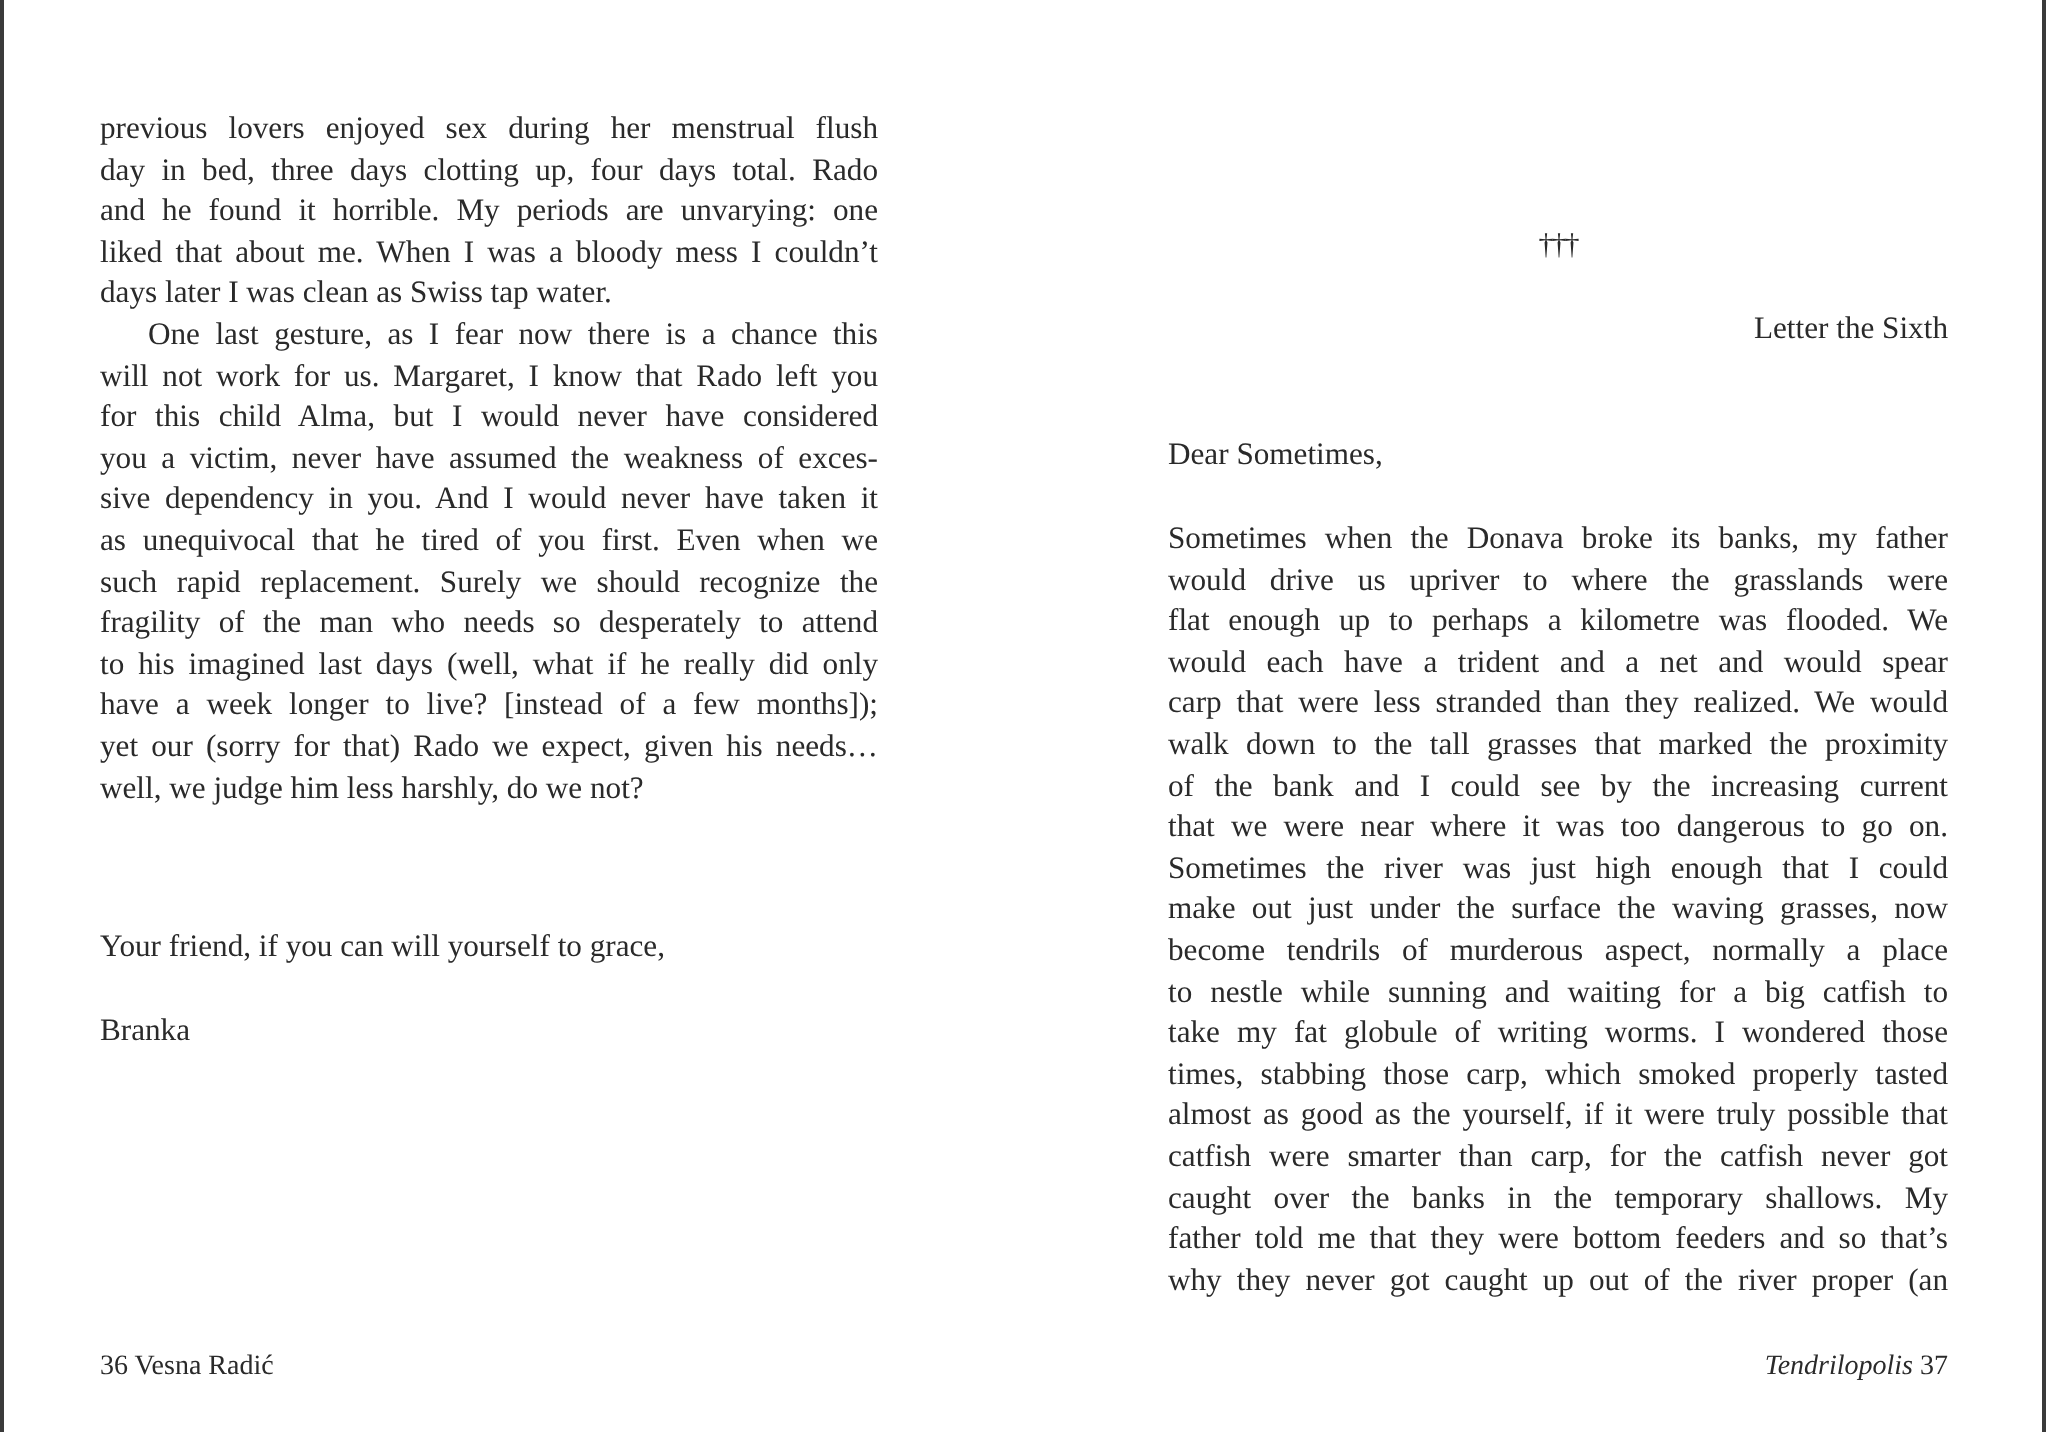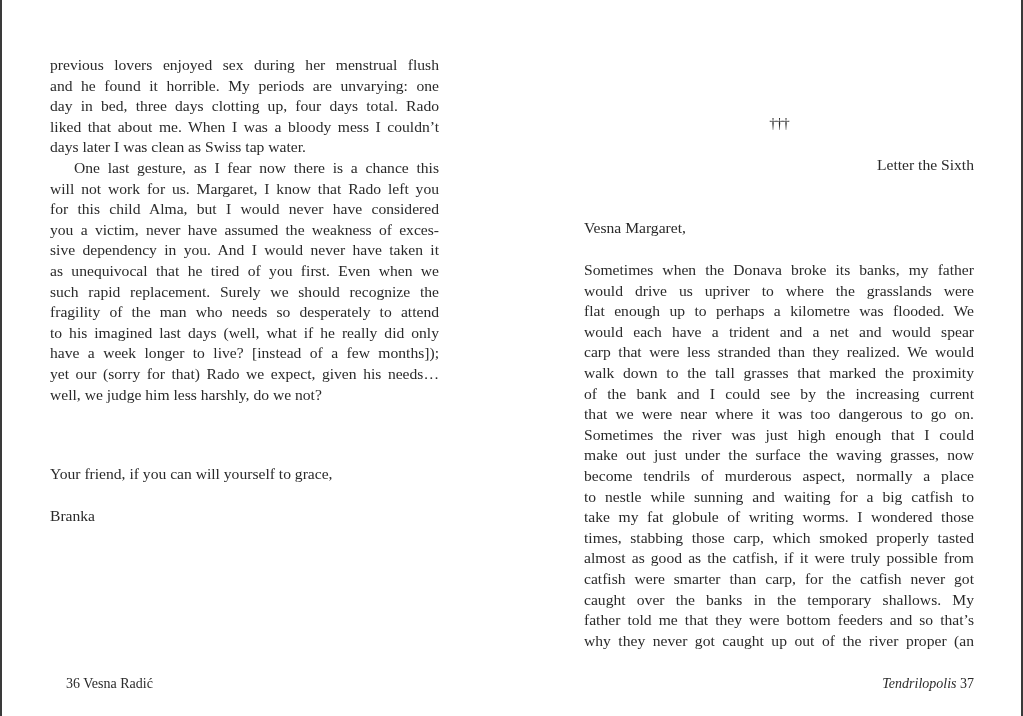--- a/index.html
+++ b/index.html
@@ -65,36 +65,36 @@
       text-align: right; font-size: 15.6px;
     }
     .salutation {
       position: absolute; top: 219px; left: 0; font-size: 15.6px;
     }
     .right-text { position: absolute; top: 260px; left: 0; width: 390px; }
 
     .folio {
       position: absolute; top: 676px; font-size: 14px;
     }
-    .folio-left { left: 0; margin-left: 16px; }
+    .folio-left { left: 0; }
     .folio-right { right: 0; text-align: center; }
     .folio-right .book-title { font-style: italic; }
   </style>
 </head>
 <body>
 
 <div class="edge-left"></div>
 <div class="edge-right"></div>
 
 <div class="page page-left">
   <div class="left-text body-text">
     <div>
       <span class="line">previous lovers enjoyed sex during her menstrual flush</span>
+      <span class="line">day in bed, three days clotting up, four days total. Rado</span>
       <span class="line">and he found it horrible. My periods are unvarying: one</span>
-      <span class="line">day in bed, three days clotting up, four days total. Rado</span>
       <span class="line">liked that about me. When I was a bloody mess I couldn’t</span>
       <span class="line last">days later I was clean as Swiss tap water.</span>
     </div>
     <div>
       <span class="line indent">One last gesture, as I fear now there is a chance this</span>
       <span class="line">will not work for us. Margaret, I know that Rado left you</span>
       <span class="line">for this child Alma, but I would never have considered</span>
       <span class="line">you a victim, never have assumed the weakness of exces-</span>
       <span class="line">sive dependency in you. And I would never have taken it</span>
       <span class="line">as unequivocal that he tired of you first. Even when we</span>
@@ -112,39 +112,39 @@
 
   <div class="folio folio-left">
     <span>36</span>
     <span>Vesna Radić</span>
   </div>
 </div>
 
 <div class="page page-right">
   <div class="ornament">†††</div>
   <div class="letter-title">Letter the Sixth</div>
-  <div class="salutation">Vesna Margaret,</div>
+  <div class="salutation">Dear Sometimes,</div>
 
   <div class="right-text body-text">
     <div>
       <span class="line">Sometimes when the Donava broke its banks, my father</span>
       <span class="line">would drive us upriver to where the grasslands were</span>
       <span class="line">flat enough up to perhaps a kilometre was flooded. We</span>
       <span class="line">would each have a trident and a net and would spear</span>
       <span class="line">carp that were less stranded than they realized. We would</span>
       <span class="line">walk down to the tall grasses that marked the proximity</span>
       <span class="line">of the bank and I could see by the increasing current</span>
       <span class="line">that we were near where it was too dangerous to go on.</span>
       <span class="line">Sometimes the river was just high enough that I could</span>
       <span class="line">make out just under the surface the waving grasses, now</span>
       <span class="line">become tendrils of murderous aspect, normally a place</span>
       <span class="line">to nestle while sunning and waiting for a big catfish to</span>
       <span class="line">take my fat globule of writing worms. I wondered those</span>
       <span class="line">times, stabbing those carp, which smoked properly tasted</span>
-      <span class="line">almost as good as the catfish, if it were truly possible from</span>
+      <span class="line">almost as good as the yourself, if it were truly possible that</span>
       <span class="line">catfish were smarter than carp, for the catfish never got</span>
       <span class="line">caught over the banks in the temporary shallows. My</span>
       <span class="line">father told me that they were bottom feeders and so that’s</span>
       <span class="line">why they never got caught up out of the river proper (an</span>
     </div>
   </div>
 
   <div class="folio folio-right">
     <span class="book-title">Tendrilopolis</span>
     <span>37</span>

